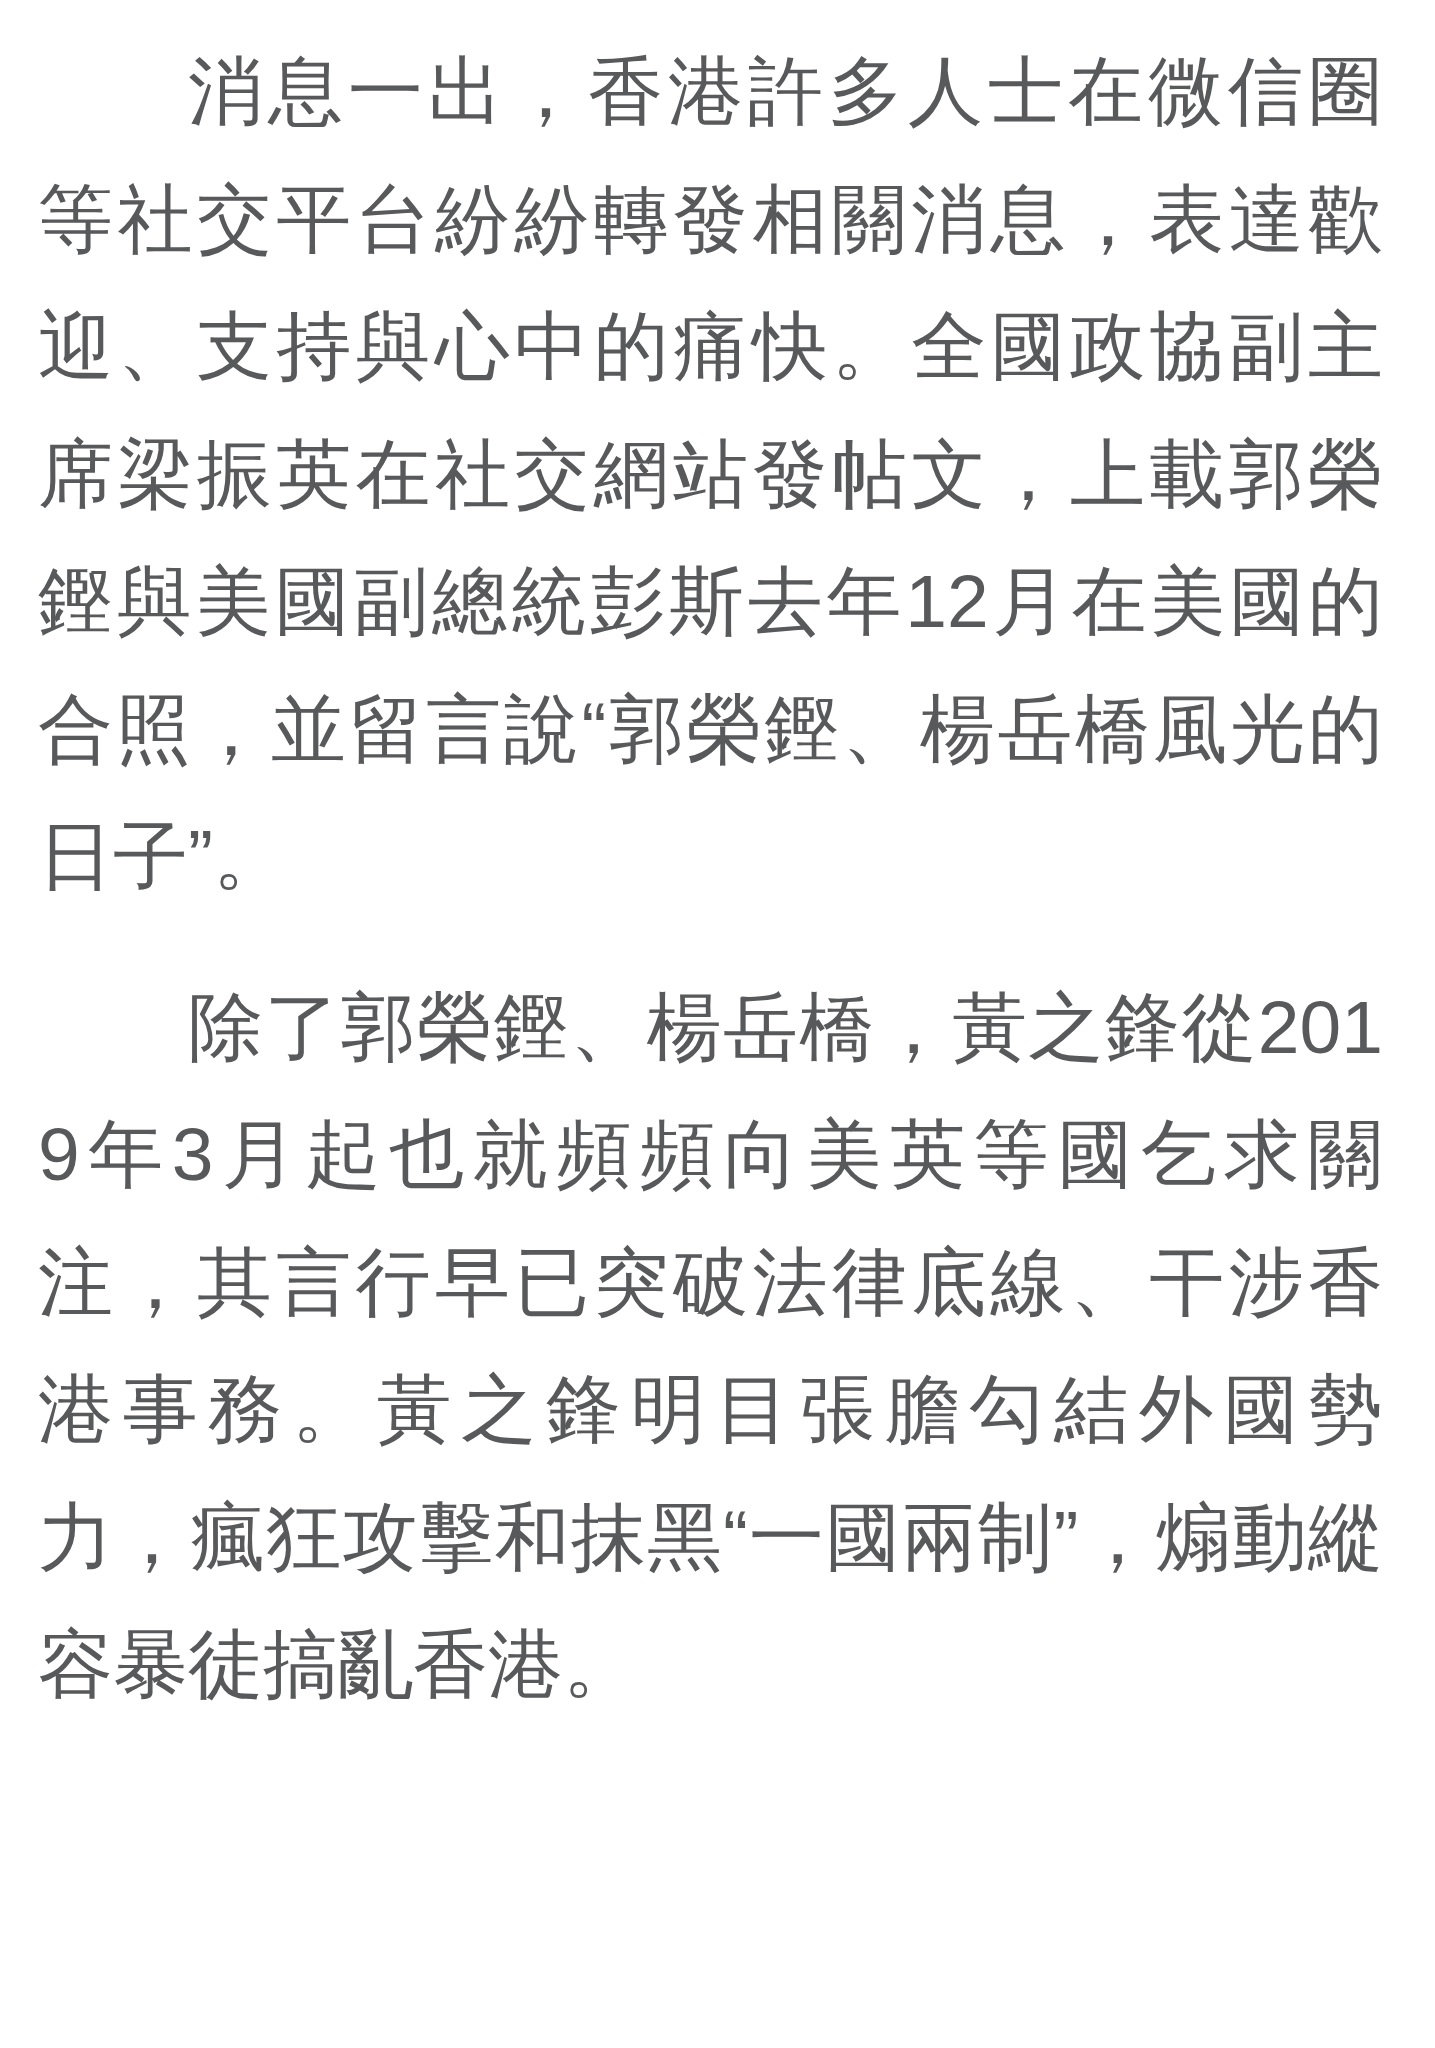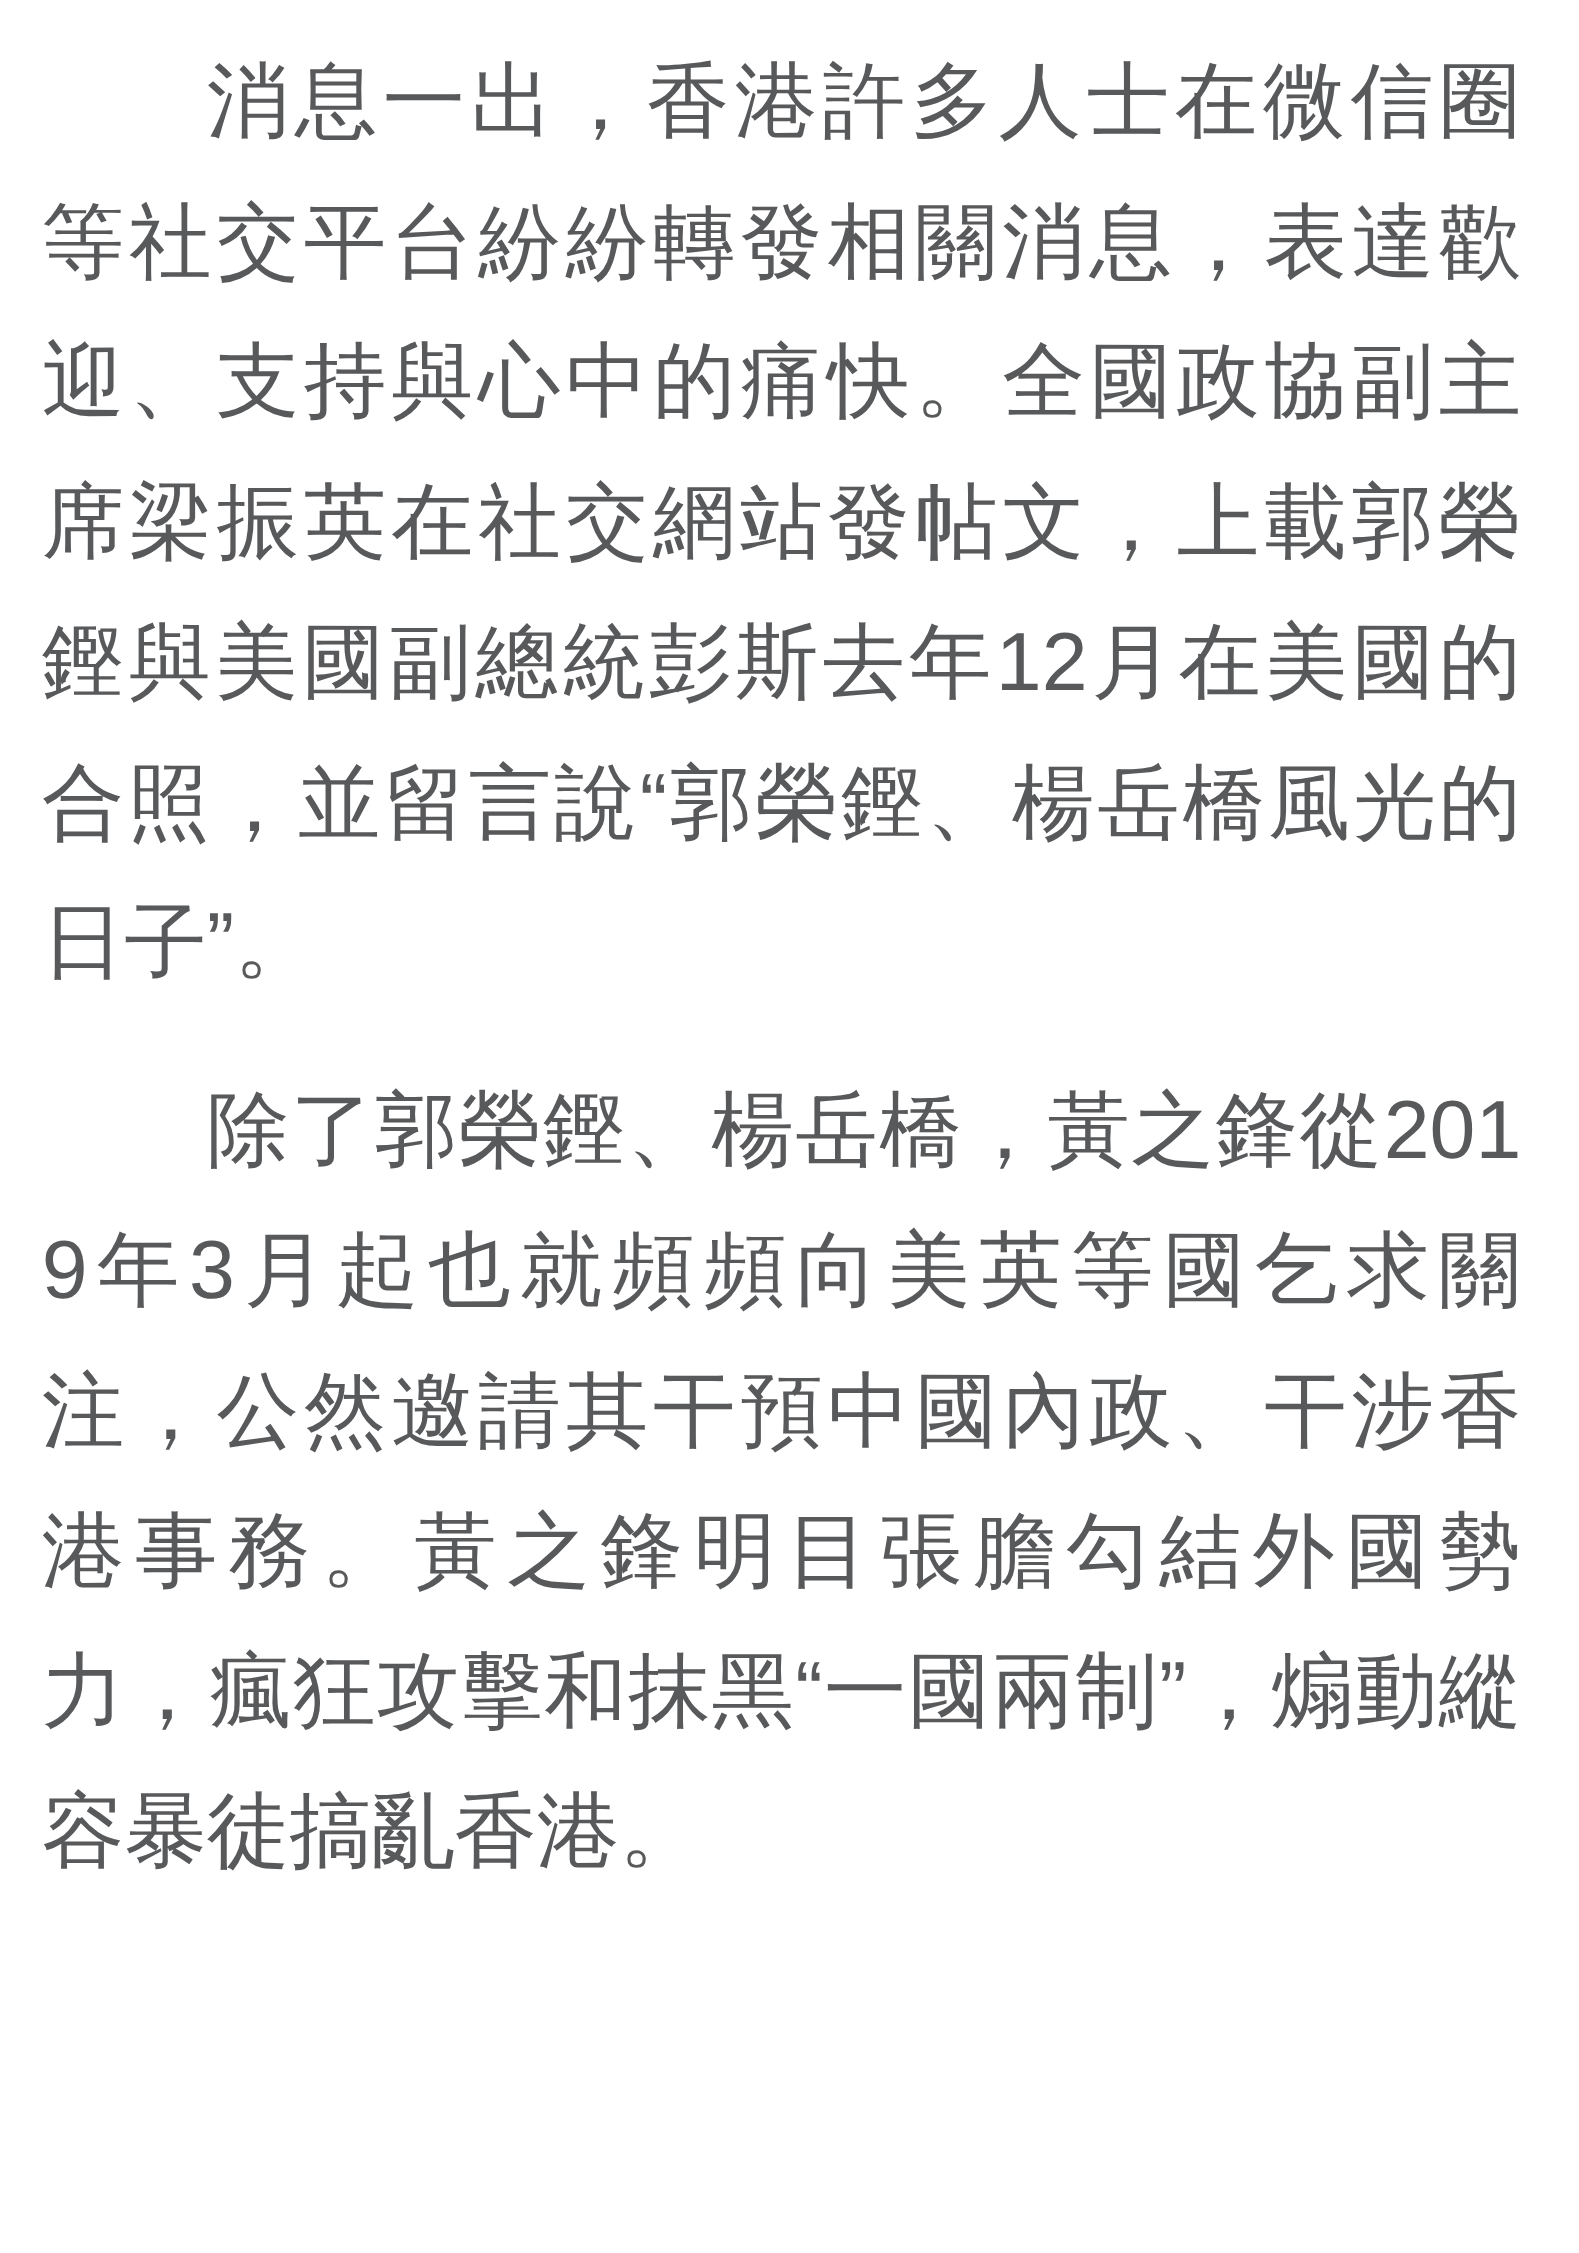--- a/index.html
+++ b/index.html
@@ -30,14 +30,14 @@
   }
   .article-body p:last-child {
     margin-bottom: 0;
   }
 </style>
 </head>
 <body>
 
 <div class="article-body">
   <p>消息一出，香港許多人士在微信圈等社交平台紛紛轉發相關消息，表達歡迎、支持與心中的痛快。全國政協副主席梁振英在社交網站發帖文，上載郭榮鏗與美國副總統彭斯去年12月在美國的合照，並留言說“郭榮鏗、楊岳橋風光的日子”。</p>
-  <p>除了郭榮鏗、楊岳橋，黃之鋒從2019年3月起也就頻頻向美英等國乞求關注，公然邀請其干預中國內政、干涉香港事務。黃之鋒明目張膽勾結外國勢力，瘋狂攻擊和抹黑“一國兩制”，煽動縱容暴徒搞亂香港。</p>
+  <p>除了郭榮鏗、楊岳橋，黃之鋒從2019年3月起也就頻頻向美英等國乞求關注，其言行早已突破法律底線、干涉香港事務。黃之鋒明目張膽勾結外國勢力，瘋狂攻擊和抹黑“一國兩制”，煽動縱容暴徒搞亂香港。</p>
 </div>
 
 </body></html>

